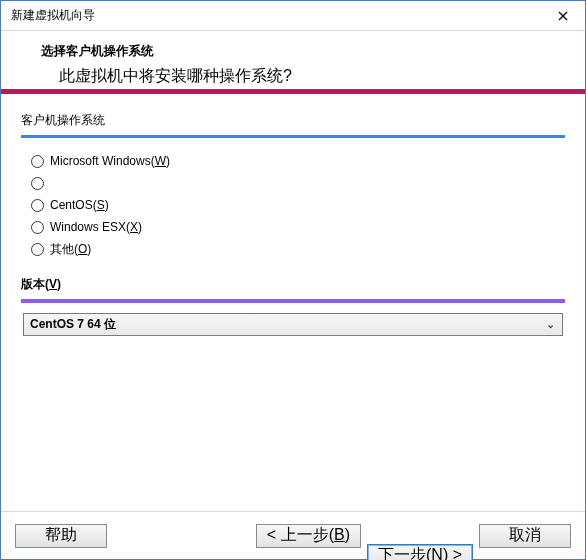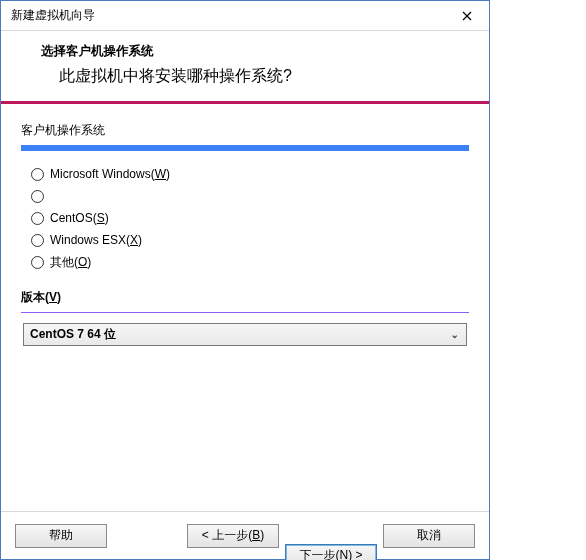--- a/index.html
+++ b/index.html
@@ -5,21 +5,21 @@
 * { box-sizing: border-box; margin: 0; padding: 0; }
 body {
   font-family: "Microsoft YaHei", "Segoe UI", Tahoma, sans-serif;
   font-size: 12px;
   background: #fff;
   width: 586px;
   height: 560px;
   overflow: hidden;
 }
 .window {
-  width: 490px;
+  width: 586px;
   height: 560px;
   border: 1px solid #4a7bc0;
   display: flex;
   flex-direction: column;
   background: #fff;
 }
 .titlebar {
   height: 30px;
   display: flex;
   align-items: center;
@@ -32,32 +32,32 @@
 .titlebar .close {
   width: 28px;
   height: 22px;
   display: flex;
   align-items: center;
   justify-content: center;
   cursor: default;
   font-size: 14px;
 }
 .header {
-  padding: 12px 24px 14px 40px;
-  border-bottom: 3px solid #be185d;
+  padding: 12px 24px 2px 40px;
+  border-bottom: 5px solid #be185d;
 }
 .header .heading { font-weight: bold; font-size: 12.5px; margin-bottom: 6px; }
 .header .subheading { font-size: 16px; padding-left: 18px; }
 .content {
   flex: 1;
   padding: 18px 20px 0 20px;
 }
 .group-label { font-size: 12px; margin-bottom: 6px; }
 .radio-group {
-  border-top: 6px solid #3b82f6;
+  border-top: 3px solid #3b82f6;
   padding: 12px 4px 10px 10px;
 }
 .radio-row {
   display: flex;
   align-items: center;
   height: 22px;
   cursor: default;
 }
 .radio {
   width: 13px;
@@ -75,21 +75,21 @@
   height: 7px;
   background: #000;
   border-radius: 50%;
   top: 2px;
   left: 2px;
 }
 .radio-label { font-size: 12px; }
 .radio-label u { text-decoration: underline; }
 .version-section { margin-top: 6px; font-weight: bold; }
 .version-box {
-  border-top: 1px solid #8b5cf6;
+  border-top: 4px solid #8b5cf6;
   padding: 10px 2px 0 2px;
 }
 .combo {
   width: 100%;
   height: 23px;
   border: 1px solid #7a7a7a;
   background: linear-gradient(#f6f6f6, #e9e9e9);
   display: flex;
   align-items: center;
   justify-content: space-between;
@@ -105,21 +105,21 @@
   align-items: center;
   padding: 0 14px;
   gap: 6px;
 }
 .footer .spacer { flex: 1; }
 .btn {
   min-width: 92px;
   height: 24px;
   border: 1px solid #8a8a8a;
   background: linear-gradient(#f7f7f7, #e3e3e3);
-  font-size: 12px;
+  font-size: 16px;
   display: flex;
   align-items: center;
   justify-content: center;
   cursor: default;
   padding: 0 10px;
 }
 .btn.default {
   border: 1px solid #3b78b5;
   box-shadow: inset 0 0 0 1px #7db7e6;
   margin-top: 40px;

